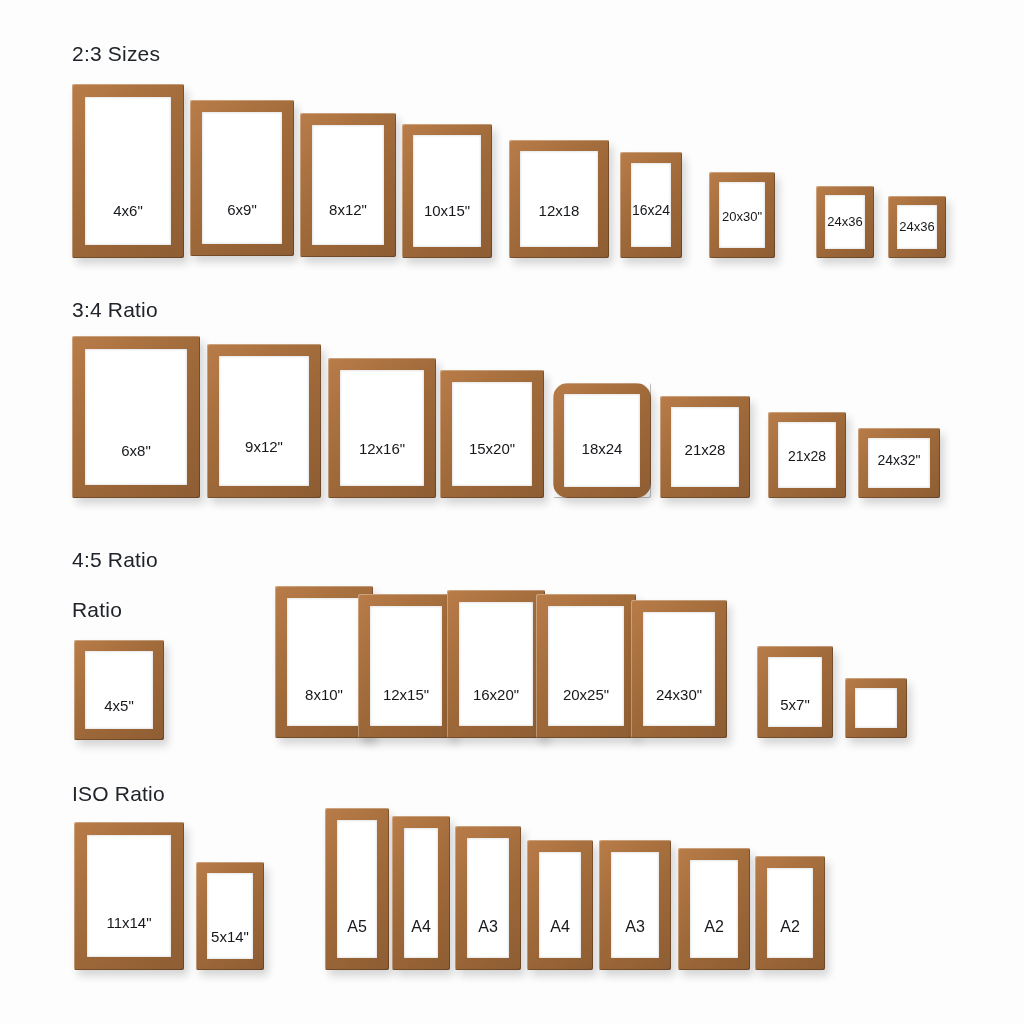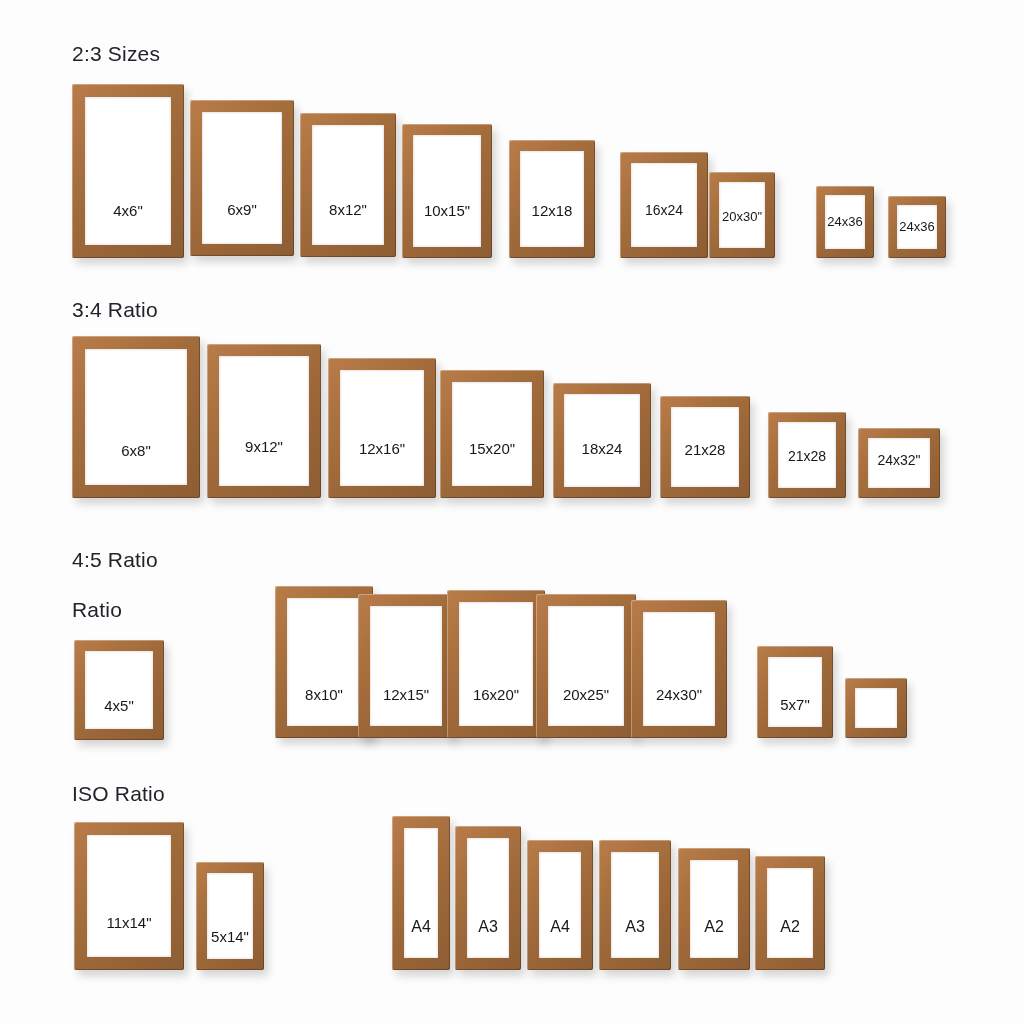--- a/index.html
+++ b/index.html
@@ -67,26 +67,26 @@
     <div class="frame" style="left: 300px; top: 113px; width: 96px; height: 144px; padding: 12px;">
       <div style="position: absolute; inset: 12px; background: rgb(255, 255, 255); box-shadow: rgba(0, 0, 0, 0.2) 0px 0px 3px inset;"></div>
       <div class="bevel"></div>
       <div class="label" style="top: 88px; font-size: 15px;">8x12"</div>
     </div>
     <div class="frame" style="left: 402px; top: 124px; width: 90px; height: 134px; padding: 11px;">
       <div style="position: absolute; inset: 11px; background: rgb(255, 255, 255); box-shadow: rgba(0, 0, 0, 0.2) 0px 0px 3px inset;"></div>
       <div class="bevel"></div>
       <div class="label" style="top: 78px; font-size: 15px;">10x15"</div>
     </div>
-    <div class="frame" style="left: 509px; top: 140px; width: 86px; height: 118px; padding: 25px;">
+    <div class="frame" style="left: 509px; top: 140px; width: 100px; height: 118px; padding: 25px;">
       <div style="position: absolute; inset: 11px; background: rgb(255, 255, 255); box-shadow: rgba(0, 0, 0, 0.2) 0px 0px 3px inset;"></div>
       <div class="bevel"></div>
       <div class="label" style="top: 62px; font-size: 15px;">12x18</div>
     </div>
-    <div class="frame" style="left: 620px; top: 152px; width: 88px; height: 106px; padding: 11px;">
+    <div class="frame" style="left: 620px; top: 152px; width: 62px; height: 106px; padding: 11px;">
       <div style="position: absolute; inset: 11px; background: rgb(255, 255, 255); box-shadow: rgba(0, 0, 0, 0.2) 0px 0px 3px inset;"></div>
       <div class="bevel"></div>
       <div class="label" style="top: 50px; font-size: 14px;">16x24</div>
     </div>
     <div class="frame" style="left: 709px; top: 172px; width: 66px; height: 86px; padding: 10px;">
       <div style="position: absolute; inset: 10px; background: rgb(255, 255, 255); box-shadow: rgba(0, 0, 0, 0.2) 0px 0px 3px inset;"></div>
       <div class="bevel"></div>
       <div class="label" style="top: 37px; font-size: 13px;">20x30"</div>
     </div>
     <div class="frame" style="left: 816px; top: 186px; width: 58px; height: 72px; padding: 9px;">
@@ -113,21 +113,21 @@
     <div class="frame" style="left: 328px; top: 358px; width: 108px; height: 140px; padding: 12px;">
       <div style="position: absolute; inset: 12px; background: rgb(255, 255, 255); box-shadow: rgba(0, 0, 0, 0.2) 0px 0px 3px inset;"></div>
       <div class="bevel"></div>
       <div class="label" style="top: 82px; font-size: 15px;">12x16"</div>
     </div>
     <div class="frame" style="left: 440px; top: 370px; width: 104px; height: 128px; padding: 12px;">
       <div style="position: absolute; inset: 12px; background: rgb(255, 255, 255); box-shadow: rgba(0, 0, 0, 0.2) 0px 0px 3px inset;"></div>
       <div class="bevel"></div>
       <div class="label" style="top: 70px; font-size: 15px;">15x20"</div>
     </div>
-    <div class="frame" style="left: 553px; top: 383px; width: 98px; height: 115px; padding: 11px;">
+    <div class="frame" style="left: 553px; top: 383px; width: 98px; height: 115px; padding: 11px; border-radius: 15px;">
       <div style="position: absolute; inset: 11px; background: rgb(255, 255, 255); box-shadow: rgba(0, 0, 0, 0.2) 0px 0px 3px inset;"></div>
       <div class="bevel"></div>
       <div class="label" style="top: 57px; font-size: 15px;">18x24</div>
     </div>
     <div class="frame" style="left: 660px; top: 396px; width: 90px; height: 102px; padding: 11px;">
       <div style="position: absolute; inset: 11px; background: rgb(255, 255, 255); box-shadow: rgba(0, 0, 0, 0.2) 0px 0px 3px inset;"></div>
       <div class="bevel"></div>
       <div class="label" style="top: 45px; font-size: 15px;">21x28</div>
     </div>
     <div class="frame" style="left: 768px; top: 412px; width: 78px; height: 86px; padding: 10px;">
@@ -186,20 +186,25 @@
     <div class="frame" style="left: 74px; top: 822px; width: 110px; height: 148px; padding: 13px;">
       <div style="position: absolute; inset: 13px; background: rgb(255, 255, 255); box-shadow: rgba(0, 0, 0, 0.2) 0px 0px 3px inset;"></div>
       <div class="bevel"></div>
       <div class="label" style="top: 92px; font-size: 15px;">11x14"</div>
     </div>
     <div class="frame" style="left: 196px; top: 862px; width: 68px; height: 108px; padding: 11px;">
       <div style="position: absolute; inset: 11px; background: rgb(255, 255, 255); box-shadow: rgba(0, 0, 0, 0.2) 0px 0px 3px inset;"></div>
       <div class="bevel"></div>
       <div class="label" style="top: 66px; font-size: 15px;">5x14"</div>
     </div>
+    <div class="frame" style="left: 325px; top: 808px; width: 64px; height: 162px; padding: 12px;">
+      <div style="position: absolute; inset: 12px; background: rgb(255, 255, 255); box-shadow: rgba(0, 0, 0, 0.2) 0px 0px 3px inset;"></div>
+      <div class="bevel"></div>
+      <div class="label" style="top: 110px; font-size: 16px;">A5</div>
+    </div>
     <div class="frame" style="left: 392px; top: 816px; width: 58px; height: 154px; padding: 12px;">
       <div style="position: absolute; inset: 12px; background: rgb(255, 255, 255); box-shadow: rgba(0, 0, 0, 0.2) 0px 0px 3px inset;"></div>
       <div class="bevel"></div>
       <div class="label" style="top: 102px; font-size: 16px;">A4</div>
     </div>
     <div class="frame" style="left: 455px; top: 826px; width: 66px; height: 144px; padding: 12px;">
       <div style="position: absolute; inset: 12px; background: rgb(255, 255, 255); box-shadow: rgba(0, 0, 0, 0.2) 0px 0px 3px inset;"></div>
       <div class="bevel"></div>
       <div class="label" style="top: 92px; font-size: 16px;">A3</div>
     </div>

